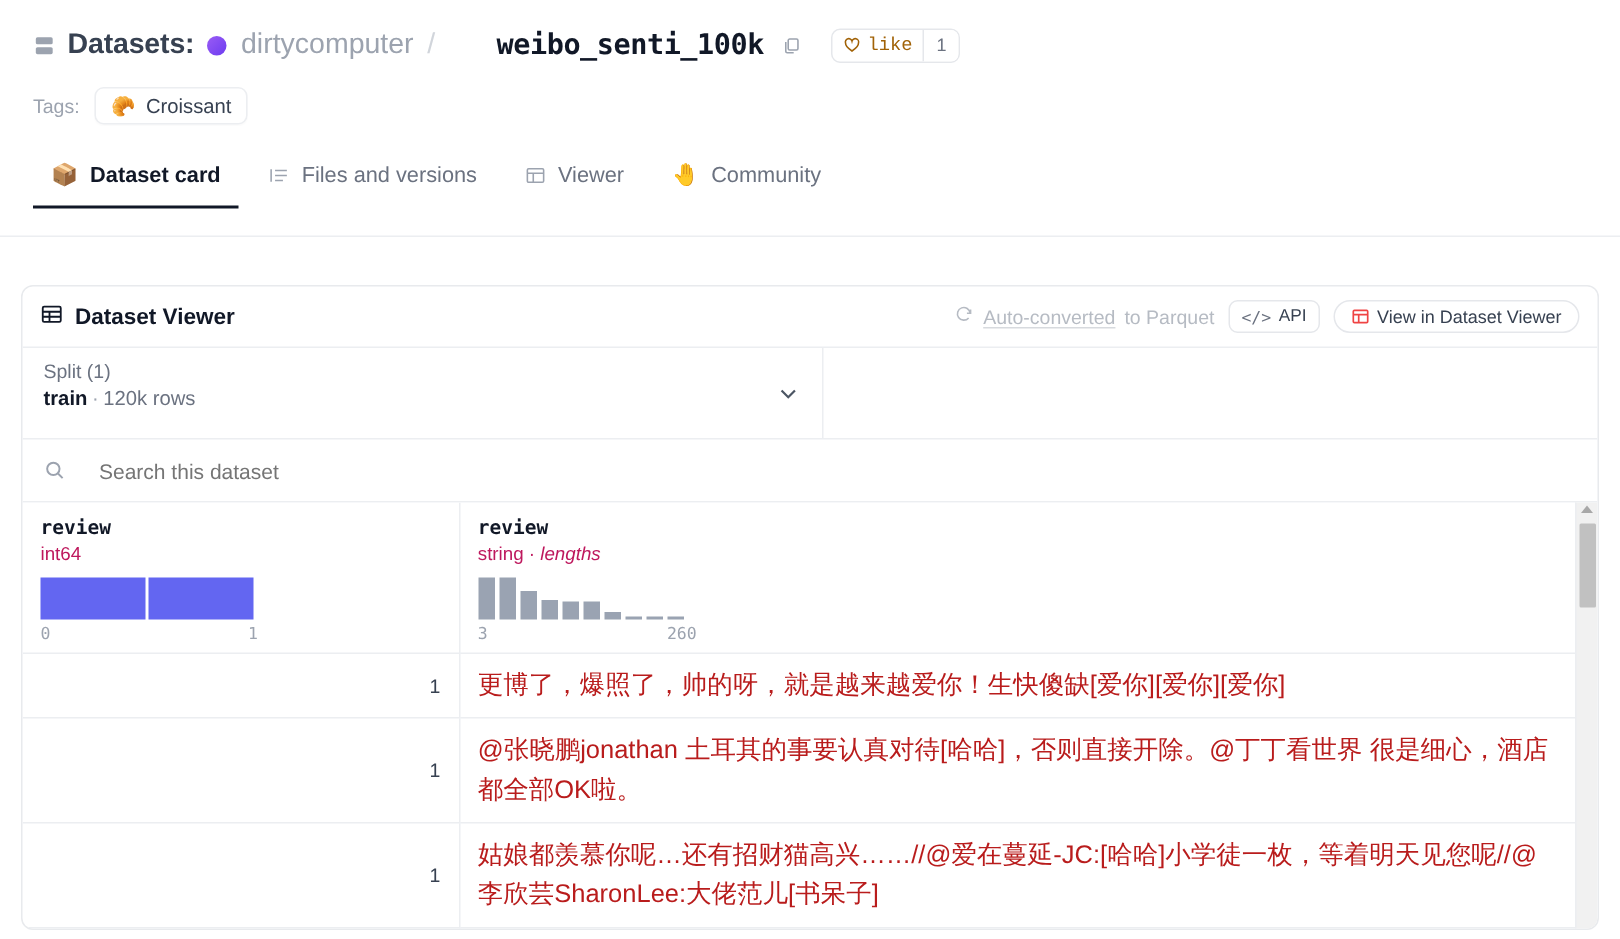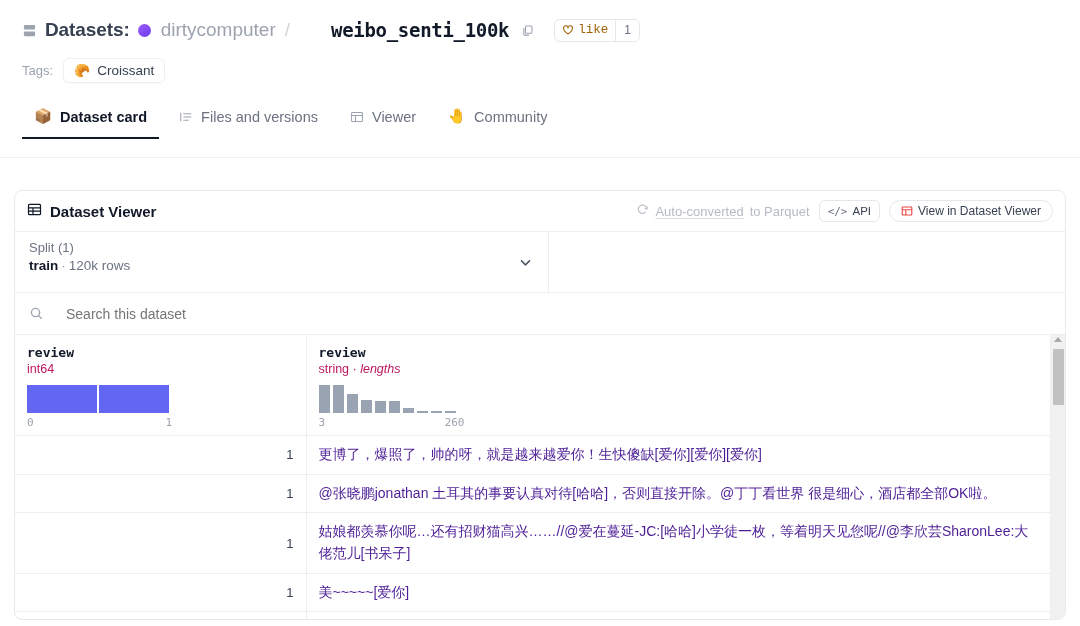--- a/index.html
+++ b/index.html
@@ -115,21 +115,21 @@
 
   .hist { margin-top: 9px; }
   .hist-bars { display: flex; align-items: flex-end; height: 28px; gap: 2px; }
   .hist-bars.wide { gap: 3px; }
   .bar { background: #6366f1; }
   .bar.grey { background: #9aa3b2; }
   .hist-axis { display: flex; justify-content: space-between; font-family: "DejaVu Sans Mono", monospace; font-size: 11px; color: #9ca3af; margin-top: 3px; }
   .hist-axis.l { width: 145px; }
   .hist-axis.r { width: 146px; }
 
-  td { border-bottom: 1px solid #eceef1; font-size: 14px; color: #4c1d95; }
+  td { border-bottom: 1px solid #eceef1; font-size: 17px; color: #b91c1c; }
   td.c-num {
     width: 291px; text-align: right; padding: 8px 12px; vertical-align: middle;
     border-right: 1px solid #eceef1; font-size: 13px; color: #374151;
   }
   td.c-txt { padding: 8px 12px; line-height: 1.55; vertical-align: middle; }
 
   
   .vscroll { width: 15px; background: #f1f1f1; border-left: 1px solid #eceef1; position: relative; }
   .vscroll .arrow {
     position: absolute; top: 2px; left: 50%; transform: translateX(-50%);

